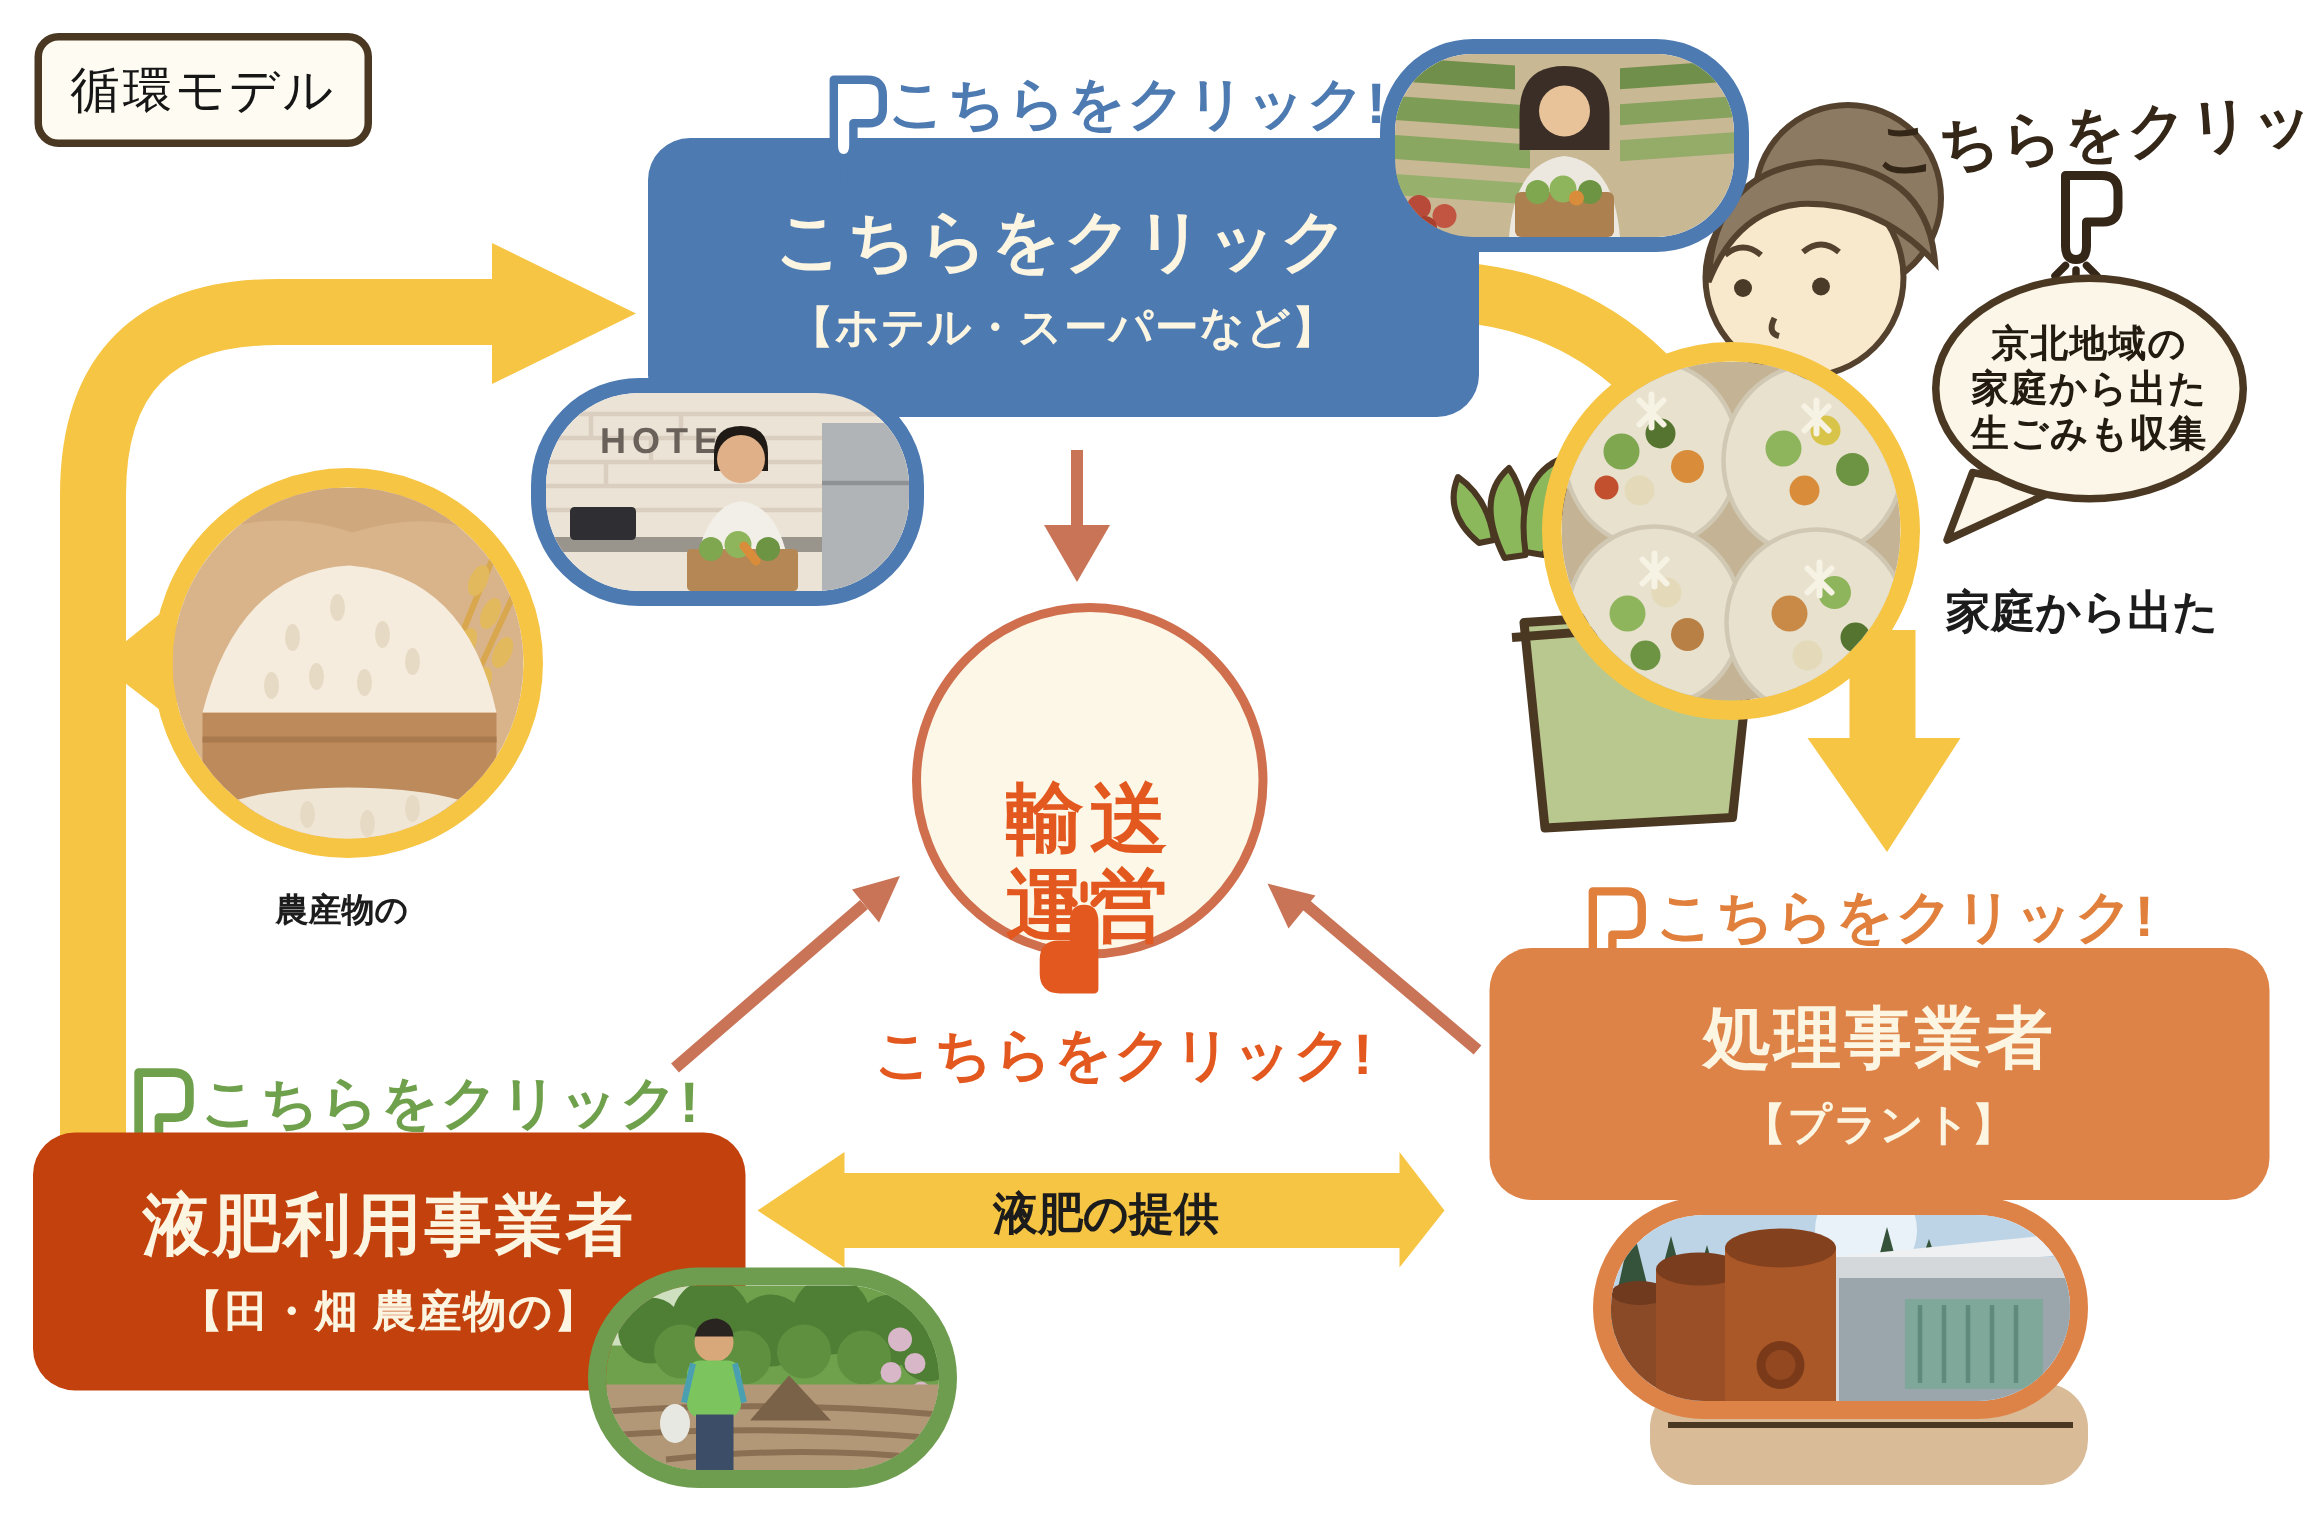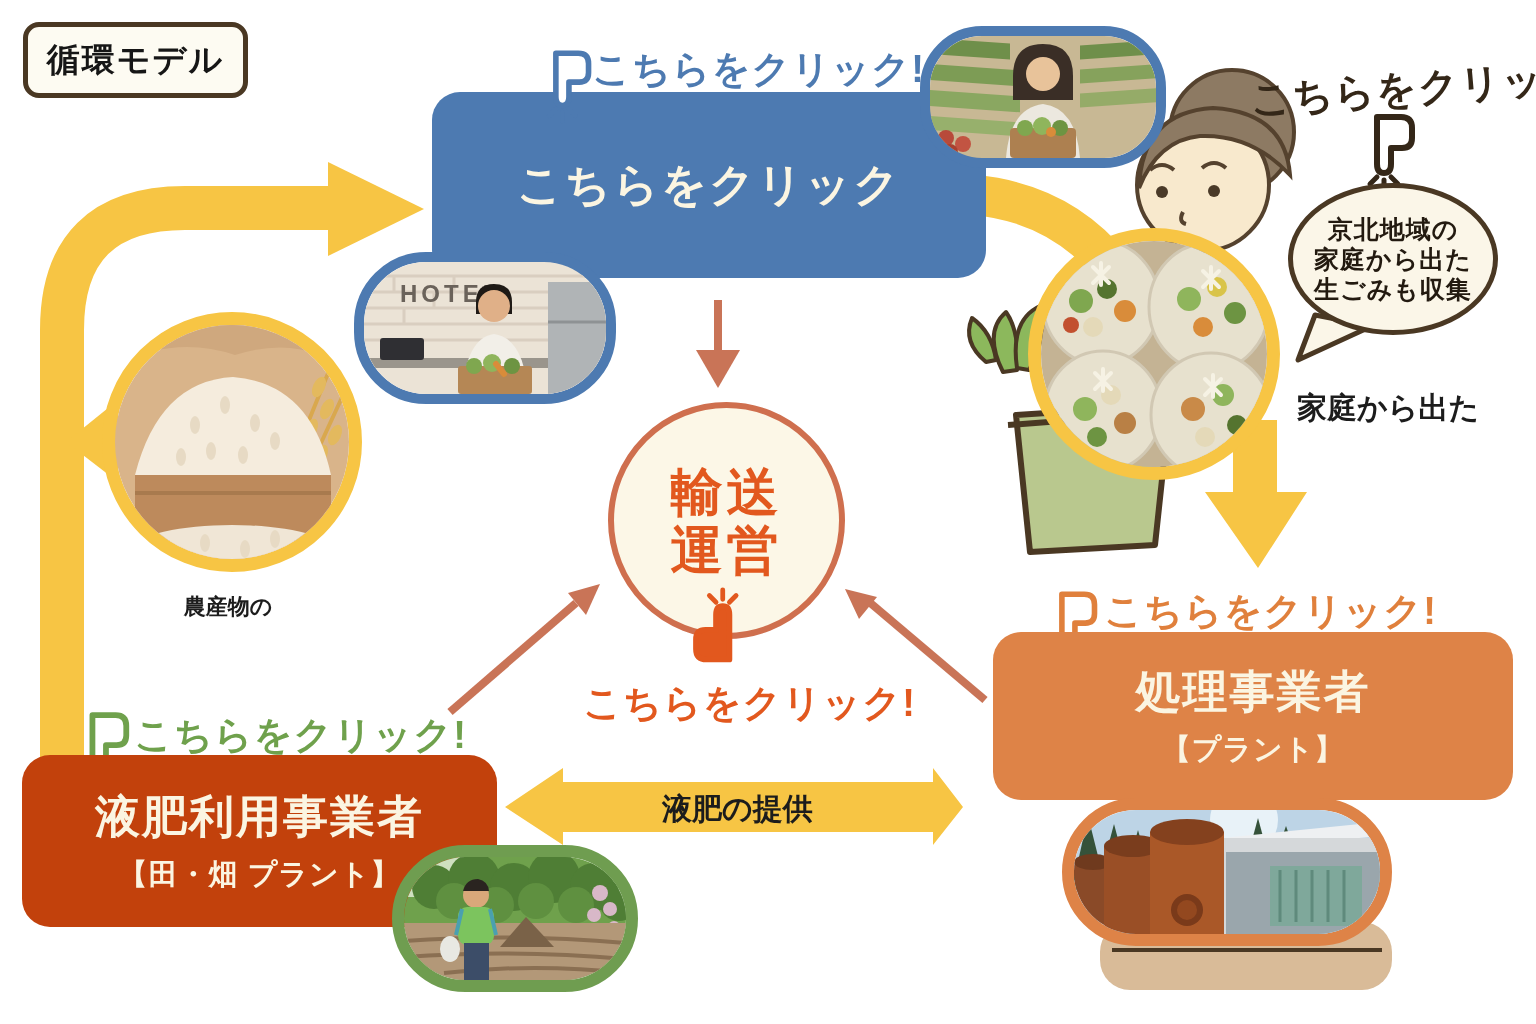--- a/index.html
+++ b/index.html
@@ -7,22 +7,22 @@
 .stage{position:relative;width:1536px;height:1024px;overflow:hidden;background:#fff}
 svg.full{position:absolute;left:0;top:0;width:1536px;height:1024px}
 .node{position:absolute;border-radius:28px;display:flex;flex-direction:column;align-items:center;justify-content:center;gap:8px}
 .node-title{font-weight:bold;color:#fbf5e2;letter-spacing:2px;font-size:45px;white-space:nowrap}
 .node-sub{font-weight:bold;color:#fbf5e2;letter-spacing:1px;font-size:29px;white-space:nowrap}
 .click{position:absolute;font-weight:bold;font-size:38px;letter-spacing:1px;white-space:nowrap}
 .hand{position:absolute}
 .blob{position:absolute;overflow:hidden;border-style:solid}
 .blob svg{display:block}
 .label{position:absolute;font-weight:bold;color:#1c1c1c;white-space:nowrap}
-.badge{position:absolute;left:23px;top:22px;width:225px;height:76px;background:#fdfbf2;border:5px solid #4a3823;border-radius:16px;display:flex;align-items:center;justify-content:center;font-size:33px;font-weight:bold;color:#161616;letter-spacing:2px}
-.circle-hub{position:absolute;left:608px;top:402px;width:237px;height:237px;border:6px solid #cf6f4e;border-radius:50%;background:#fcf7e7;display:flex;flex-direction:column;align-items:center;justify-content:center}
+.badge{position:absolute;left:23px;top:22px;width:225px;height:76px;background:#fdfbf2;border:5px solid #4a3823;border-radius:16px;display:flex;align-items:center;justify-content:center;font-size:33px;font-weight:normal;color:#161616;letter-spacing:2px}
+.circle-hub{position:absolute;left:608px;top:402px;width:237px;height:237px;border:6px solid #cf6f4e;border-radius:50%;background:#fcf7e7;display:flex;flex-direction:column;align-items:center;justify-content:flex-end}
 .circle-hub div{font-size:52px;line-height:58px;font-weight:bold;color:#e2581e;letter-spacing:4px}
 .bubble{position:absolute;left:1288px;top:183px;width:210px;height:152px;background:#fbf6e8;border:5px solid #4a3823;border-radius:50%;display:flex;flex-direction:column;align-items:center;justify-content:center;text-align:center}
 .bubble div{font-size:25px;line-height:30px;font-weight:bold;color:#231a10;letter-spacing:1px}
 </style>
 </head>
 <body>
 
 <div class="stage">
 
   <svg class="full" viewBox="0 0 1536 1024">
@@ -84,20 +84,21 @@
       <line x1="1112" y1="950" x2="1382" y2="950" stroke="#4a3823" stroke-width="4"></line>
     </g>
   </svg>
 
   <div class="badge">
     <span>循環モデル</span>
   </div>
 
   <div class="node" style="left:432px;top:92px;width:554px;height:186px;background:#4d7ab1">
     <div class="node-title">こちらをクリック</div>
+    <div class="node-sub">【ホテル・スーパーなど】</div>
   </div>
   <div class="hand" style="left:540px;top:42px;width:56px;height:84px;color:#4d7ab1">
     <svg viewBox="0 0 60 88" width="100%" height="100%">
       <path d="M17 11 H41 Q52 11 52 22 V32 Q52 42 42 42 H31 V58 Q31 67 24 67 Q17 67 17 58 Z" fill="#fff" stroke="currentColor" stroke-width="6" stroke-linejoin="round"></path>
       <path d="M10 78 L17 71 M24 84 L24 74 M38 78 L31 71" stroke="currentColor" stroke-width="5" stroke-linecap="round" fill="none"></path>
     </svg>
   </div>
   <div class="click" style="left:592px;top:44px;color:#4d7ab1">こちらをクリック!</div>
 
   <div class="blob" style="left:920px;top:26px;width:246px;height:142px;border-width:10px;border-color:#4d7ab1;border-radius:62px">
@@ -315,21 +316,21 @@
   <div class="hand" style="left:76px;top:704px;width:58px;height:86px;color:#6fa14c">
     <svg viewBox="0 0 60 88" width="100%" height="100%">
       <path d="M17 11 H41 Q52 11 52 22 V32 Q52 42 42 42 H31 V58 Q31 67 24 67 Q17 67 17 58 Z" fill="#fff" stroke="currentColor" stroke-width="6" stroke-linejoin="round"></path>
       <path d="M10 78 L17 71 M24 84 L24 74 M38 78 L31 71" stroke="currentColor" stroke-width="5" stroke-linecap="round" fill="none"></path>
     </svg>
   </div>
   <div class="click" style="left:134px;top:710px;color:#6fa14c">こちらをクリック!</div>
 
   <div class="node" style="left:22px;top:755px;width:475px;height:172px;background:#c2410c">
     <div class="node-title">液肥利用事業者</div>
-    <div class="node-sub">【田・畑 プラント】</div>
+    <div class="node-sub">【田・畑 農産物の】</div>
   </div>
 
   <div class="label" style="left:662px;top:789px;font-size:30px">液肥の提供</div>
 
   <div class="blob" style="left:392px;top:845px;width:246px;height:147px;border-width:12px;border-color:#6f9d50;border-radius:74px">
     <svg viewBox="0 0 222 123" width="222" height="123">
       <rect width="222" height="123" fill="#6fa14c"></rect>
       <rect x="0" y="0" width="60" height="40" fill="#cfe0c0"></rect>
       <g fill="#4f7e35">
           <circle cx="30" cy="30" r="22"></circle>

